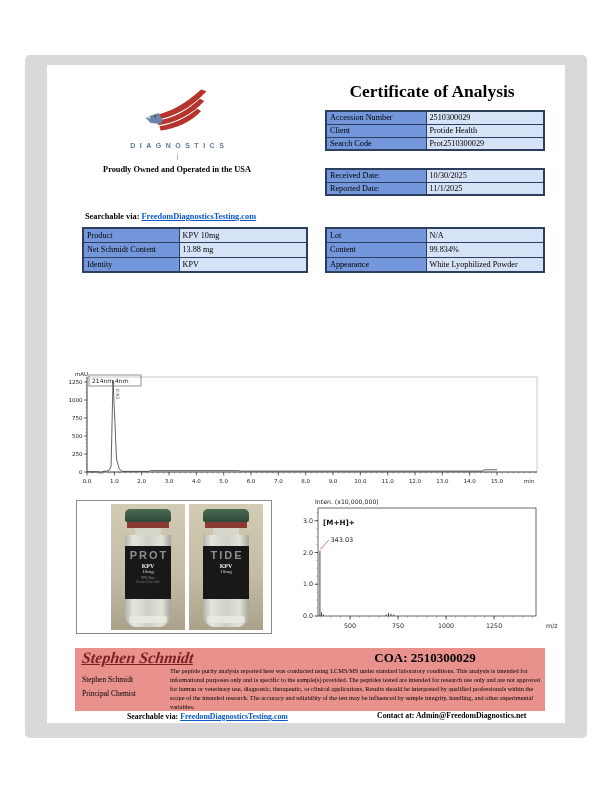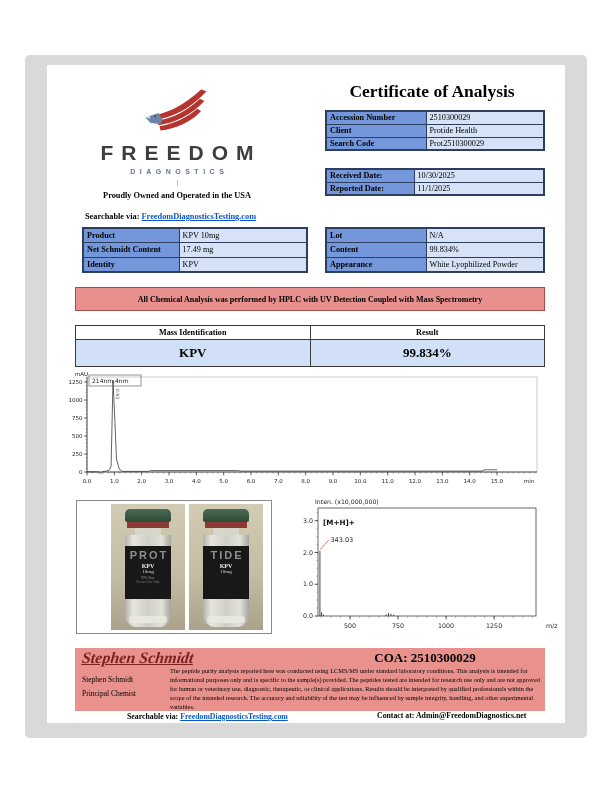--- a/index.html
+++ b/index.html
@@ -33,21 +33,21 @@
   .searchable-line { left:38px; top:147px; font-size:8.3px; font-weight:bold; }
   a.doclink, .doclink { color:#0a58c8; text-decoration:underline; font-weight:bold; cursor:pointer; }
 
   .coa-title { left:260px; top:16px; width:250px; text-align:center;
     font-size:17.5px; font-weight:bold; }
 
   
   table.itable { position:absolute; border-collapse:collapse; font-size:8.2px;
     border:2px solid #2d3e5f; table-layout:fixed; }
   table.itable td { border:1px solid #2d3e5f; padding:0 3px; overflow:hidden; white-space:nowrap; }
-  td.lbl { background:#7397da; font-weight:bold; }
+  td.lbl { background:#7397da; font-weight:normal; }
   td.val { background:#d6e3f7; }
   table.t-accession td, table.t-dates td { height:13px; }
   table.t-product td, table.t-lot td { height:14.5px; }
 
   
   .banner { left:28px; top:222px; width:470px; height:24px;
     background:#e8908e; border:1px solid #a84b47;
     display:flex; align-items:center; justify-content:center;
     font-size:8px; font-weight:bold; text-align:center; }
 
@@ -109,21 +109,20 @@
 
   <div class="logo-block">
     <svg width="66" height="46" viewBox="0 0 120 84">
       <path d="M22,56 C52,52 84,36 114,4 L104,1 C76,27 48,42 20,48 Z" fill="#b5342e"></path>
       <path d="M26,66 C56,62 86,48 110,22 L102,18 C78,40 52,54 24,58 Z" fill="#b5342e"></path>
       <path d="M30,76 C58,72 86,60 104,40 L97,36 C78,52 54,64 28,68 Z" fill="#b5342e"></path>
       <path d="M2,52 L26,44 L34,56 L30,64 L12,62 Z" fill="#6b84a8"></path>
       <path d="M2,52 L10,49 L11,54 Z" fill="#e9e2cf"></path>
       <circle cx="20" cy="50" r="1.6" fill="#2e3b4e"></circle>
     </svg>
-    <div class="brand-name">FREEDOM</div>
     <div class="brand-sub">DIAGNOSTICS</div>
     <div class="logo-divider"></div>
     <div class="tagline">Proudly Owned and Operated in the USA</div>
   </div>
 
   <div class="searchable-line">
     <span>Searchable via:</span>
     <span class="doclink">FreedomDiagnosticsTesting.com</span>
   </div>
 
@@ -142,39 +141,39 @@
     <tr>
       <td class="lbl">Search Code</td>
       <td class="val">Prot2510300029</td>
         </tr>
   </tbody>
     </table>
 
   <table class="itable t-dates" style="left:278px; top:103px; width:220px;">
     <tbody>
         <tr>
-      <td class="lbl" style="width:88px">Received Date:</td>
+      <td class="lbl" style="width:100px">Received Date:</td>
       <td class="val">10/30/2025</td>
         </tr>
     <tr>
       <td class="lbl">Reported Date:</td>
       <td class="val">11/1/2025</td>
         </tr>
   </tbody>
     </table>
 
   <table class="itable t-product" style="left:35px; top:162px; width:226px;">
     <tbody>
         <tr>
       <td class="lbl" style="width:96px">Product</td>
       <td class="val">KPV 10mg</td>
         </tr>
     <tr>
       <td class="lbl">Net Schmidt Content</td>
-      <td class="val">17.49 mg</td>
+      <td class="val">13.88 mg</td>
         </tr>
     <tr>
       <td class="lbl">Identity</td>
       <td class="val">KPV</td>
         </tr>
   </tbody>
     </table>
 
   <table class="itable t-lot" style="left:278px; top:162px; width:220px;">
     <tbody>
@@ -186,34 +185,21 @@
       <td class="lbl">Content</td>
       <td class="val">99.834%</td>
         </tr>
     <tr>
       <td class="lbl">Appearance</td>
       <td class="val">White Lyophilized Powder</td>
         </tr>
   </tbody>
     </table>
 
-  <div class="banner">All Chemical Analysis was performed by HPLC with UV Detection Coupled with Mass Spectrometry</div>
-
-  <table class="mass-table">
-    <tbody>
-        <tr class="mass-head">
-      <td style="width:50%">Mass Identification</td>
-      <td>Result</td>
-        </tr>
-    <tr class="mass-row">
-      <td>KPV</td>
-      <td>99.834%</td>
-        </tr>
-  </tbody>
-    </table>
+
 
   <div id="chromatogram" class="chart"><svg width="495" height="125" viewBox="0 0 495 125">
         <rect x="32" y="7" width="450" height="95" fill="#ffffff" stroke="#b5b5b5" stroke-width="0.7"></rect>
         <line x1="30.5" y1="102" x2="32" y2="102" stroke="#555" stroke-width="0.4"></line>
         <line x1="30.5" y1="98.4" x2="32" y2="98.4" stroke="#555" stroke-width="0.4"></line>
         <line x1="30.5" y1="94.8" x2="32" y2="94.8" stroke="#555" stroke-width="0.4"></line>
         <line x1="30.5" y1="91.2" x2="32" y2="91.2" stroke="#555" stroke-width="0.4"></line>
         <line x1="30.5" y1="87.6" x2="32" y2="87.6" stroke="#555" stroke-width="0.4"></line>
         <line x1="30.5" y1="84" x2="32" y2="84" stroke="#555" stroke-width="0.4"></line>
         <line x1="30.5" y1="80.4" x2="32" y2="80.4" stroke="#555" stroke-width="0.4"></line>

